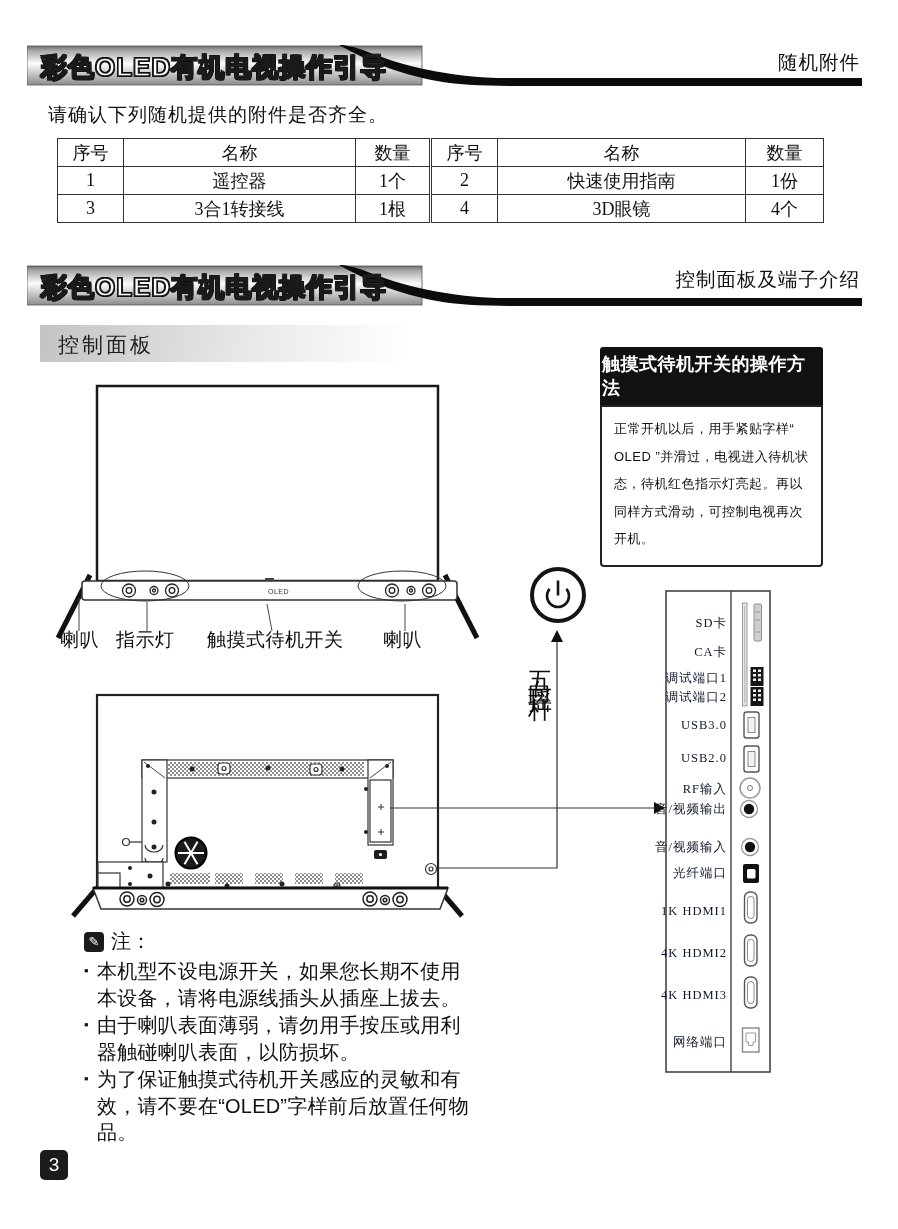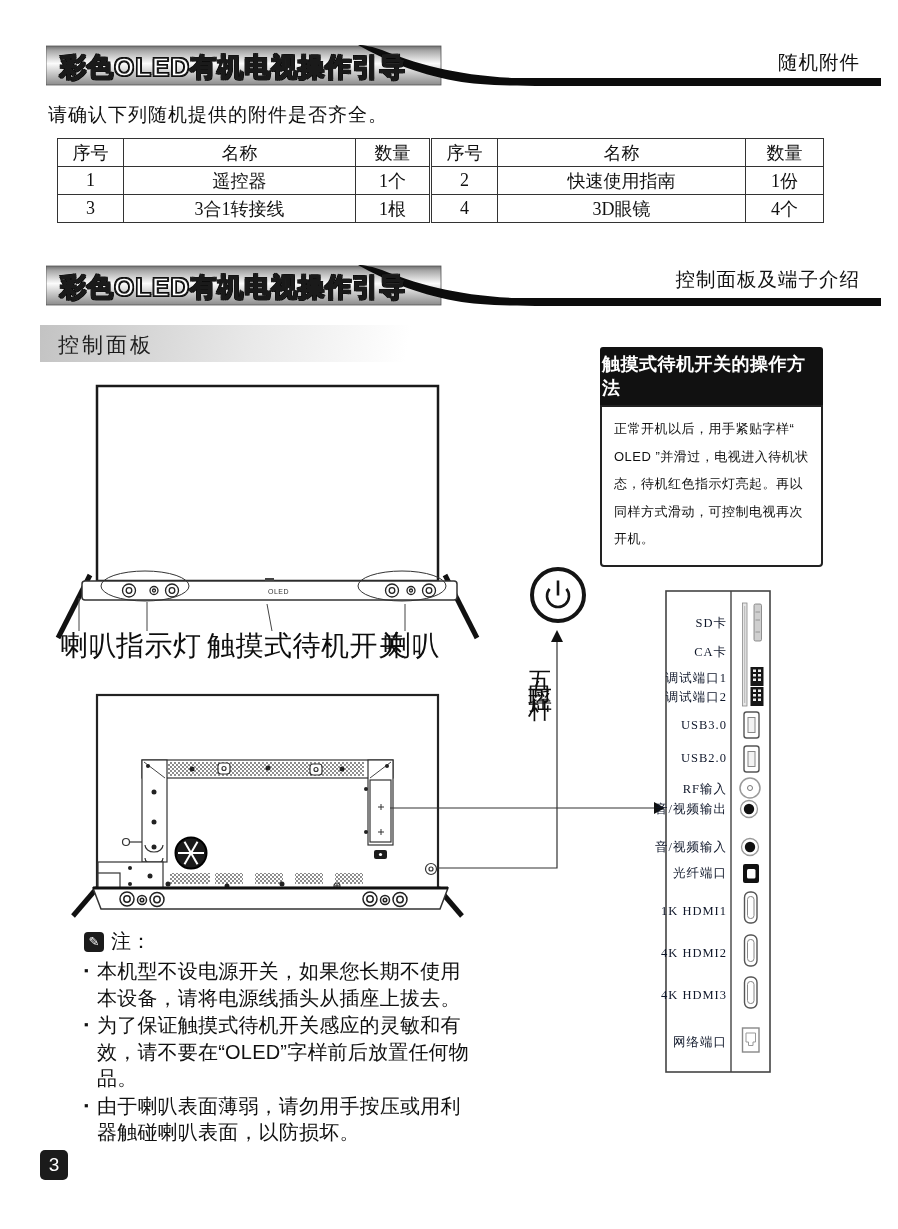--- a/index.html
+++ b/index.html
@@ -2,21 +2,21 @@
 <html><head>
 <meta charset="utf-8">
 <style>
   html,body{margin:0;padding:0;background:#fff;}
   .page{position:relative;width:898px;height:1229px;background:#fff;overflow:hidden;
         font-family:"Liberation Sans","DejaVu Sans",sans-serif;color:#111;}
   .serif{font-family:"Liberation Serif","DejaVu Serif",serif;}
   .abs{position:absolute;}
 
   
-  .banner{position:absolute;left:46px;width:835px;height:42px;padding-left:8px;}
+  .banner{position:absolute;left:27px;width:835px;height:42px;padding-left:8px;}
   .banner svg{position:absolute;left:0;top:0;}
   .banner-title{position:absolute;left:14px;top:5px;font-size:26px;font-weight:bold;
       color:#fff;letter-spacing:1px;-webkit-text-stroke:1.4px #1a1a1a;
       text-shadow:1px 1px 0 #000,-1px 1px 0 #000,1px -1px 0 #000,-1px -1px 0 #000;}
   .banner-section{position:absolute;right:38px;font-size:19.5px;color:#111;letter-spacing:1px;}
 
   
   .intro{position:absolute;left:48px;top:102px;font-size:19px;letter-spacing:1px;}
   table.acc{position:absolute;left:57px;top:138px;border-collapse:collapse;table-layout:fixed;}
   table.acc th,table.acc td{border:1px solid #333;text-align:center;font-weight:normal;
@@ -29,21 +29,21 @@
   .section-strip span{display:block;padding:6px 0 0 18px;font-size:21px;letter-spacing:3px;color:#1c1c1c;}
 
   
   .standby{position:absolute;left:600px;top:347px;width:223px;}
   .standby .hd{background:#111;color:#fff;font-size:18px;font-weight:bold;
       text-align:left;padding:5px 2px;border-radius:3px 3px 0 0;letter-spacing:0.5px;}
   .standby .bd{border:2px solid #222;border-radius:0 0 4px 4px;background:#fff;
       padding:8px 10px 12px 12px;font-size:13px;line-height:27.5px;letter-spacing:0.5px;}
 
   
-  .tv-label{position:absolute;top:627px;font-size:28px;letter-spacing:0.5px;color:#0d0d0d;}
+  .tv-label{position:absolute;top:627px;font-size:19px;letter-spacing:0.5px;color:#0d0d0d;}
 
   
   .joystick{position:absolute;left:524px;top:652px;height:150px;writing-mode:vertical-rl;
       font-size:24px;letter-spacing:9px;color:#0d0d0d;}
 
   
   .port-panel{position:absolute;left:665px;top:590px;width:106px;height:483px;}
   .plabel{position:absolute;right:44px;font-size:12.5px;line-height:14px;white-space:nowrap;
       letter-spacing:1px;font-family:"Liberation Serif","DejaVu Serif",serif;color:#0f172a;}
 
@@ -391,19 +391,19 @@
     <span class="plabel" style="top:398px">4K HDMI3</span>
     <span class="plabel" style="top:445px">网络端口</span>
   </div>
 
   <div class="notes">
     <div class="nt">
       <span class="note-ic">✎</span>
       <span>注：</span>
     </div>
     <div class="bullet-item">本机型不设电源开关，如果您长期不使用本设备，请将电源线插头从插座上拔去。</div>
+    <div class="bullet-item">由于喇叭表面薄弱，请勿用手按压或用利器触碰喇叭表面，以防损坏。</div>
     <div class="bullet-item">为了保证触摸式待机开关感应的灵敏和有效，请不要在“OLED”字样前后放置任何物品。</div>
-    <div class="bullet-item">由于喇叭表面薄弱，请勿用手按压或用利器触碰喇叭表面，以防损坏。</div>
   </div>
 
   <div class="pagenum">3</div>
 
 </div>
 
 </body></html>

